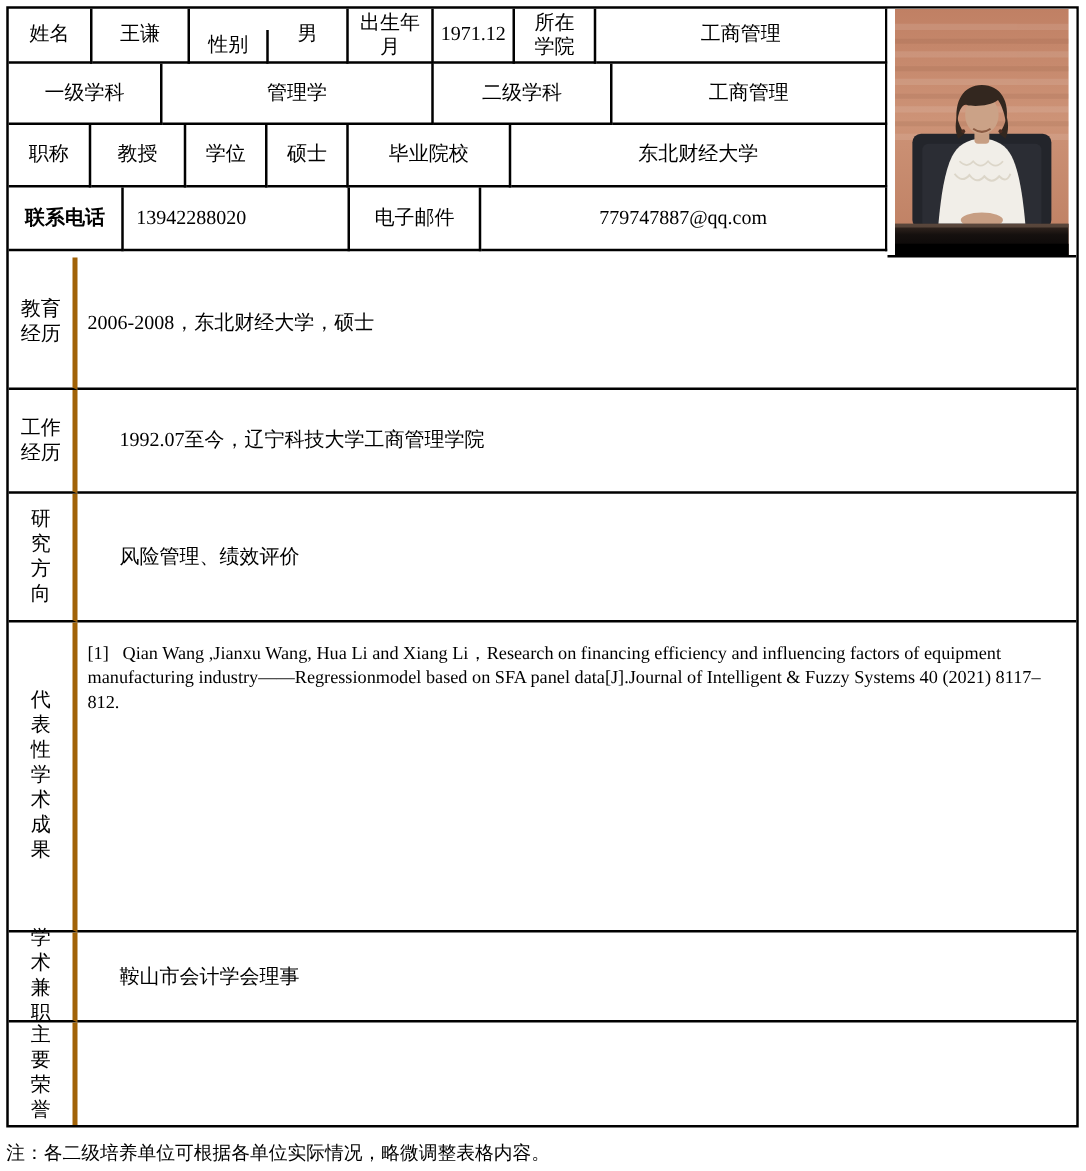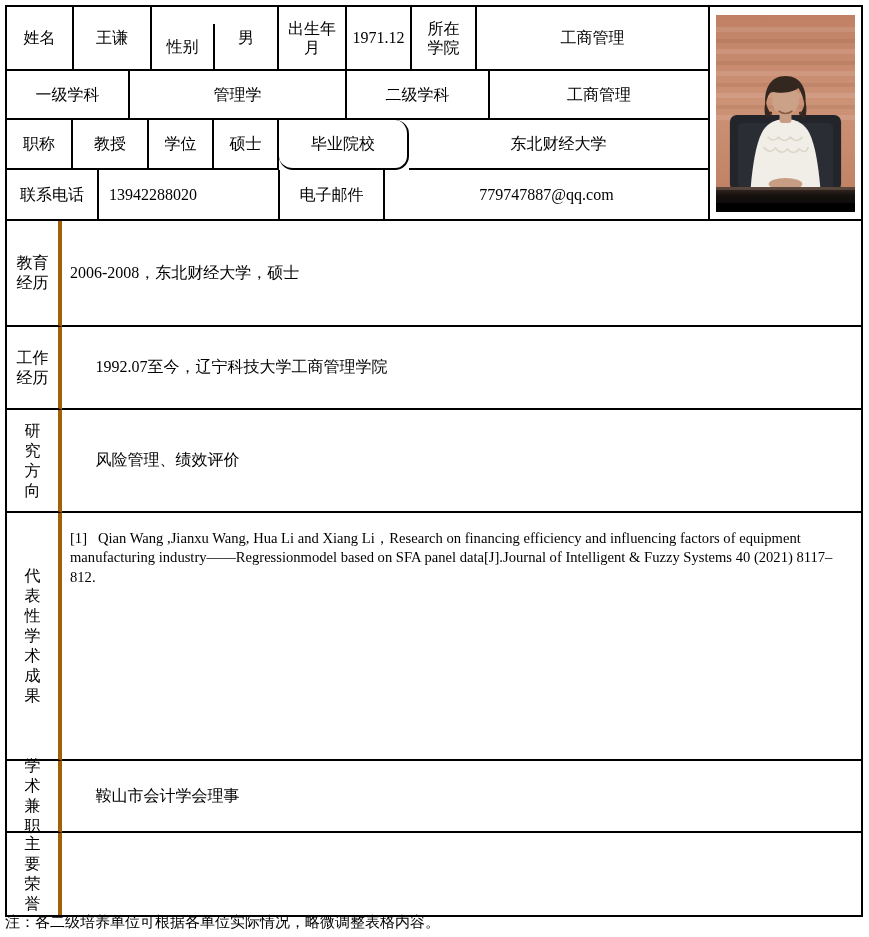--- a/index.html
+++ b/index.html
@@ -19,25 +19,25 @@
     display:flex;align-items:center;justify-content:center;
     font-size:16px;line-height:1.2;
     text-align:center;
     white-space:pre-line;
     overflow:hidden;
   }
   .cell.left{justify-content:flex-start;text-align:left;padding-left:10px;}
   
   .top{display:flex;}
   .top-rows{flex:1;display:flex;flex-direction:column;}
-  .r1{height:64px;}.r2{height:49px;}.r3{height:50px;}.r4{height:51px;}
+  .r1{height:44px;}.r2{height:49px;}.r3{height:50px;}.r4{height:51px;}
   .w67{width:67px;}.w78{width:78px;}.w63{width:63px;margin-top:17px;}.w64{width:64px;}
   .w68{width:68px;}.w65{width:65px;}.w123{width:123px;}.w217{width:217px;}
-  .w143{width:143px;}.w66{width:66px;}.w76{width:76px;}.w130{width:130px;border-radius:14px;}
-  .w92{width:92px;}.w181{width:181px;}.w105{width:105px;text-align:center;}
+  .w143{width:143px;}.w66{width:66px;}.w76{width:76px;}.w130{width:130px;}
+  .w92{width:92px;font-weight:bold;}.w181{width:181px;}.w105{width:105px;text-align:center;}
   .grow{flex:1;}
   .photo-cell{
     width:151px;box-sizing:border-box;
     border-bottom:2px solid #000;
     display:flex;align-items:center;justify-content:center;
     background:#fff;
   }
   .photo-frame{width:139px;height:197px;}
   .photo-frame svg{display:block;width:100%;height:100%;}
   

